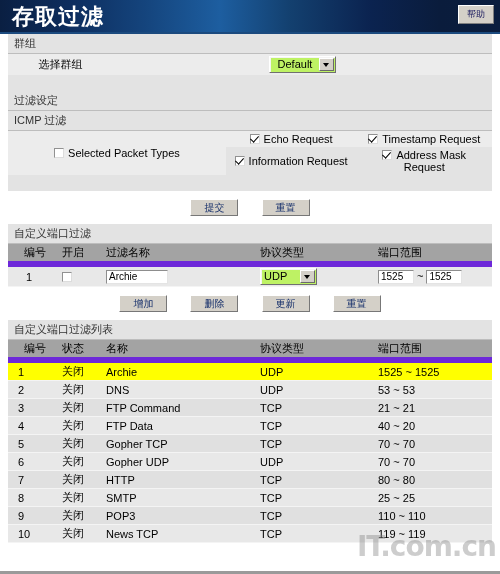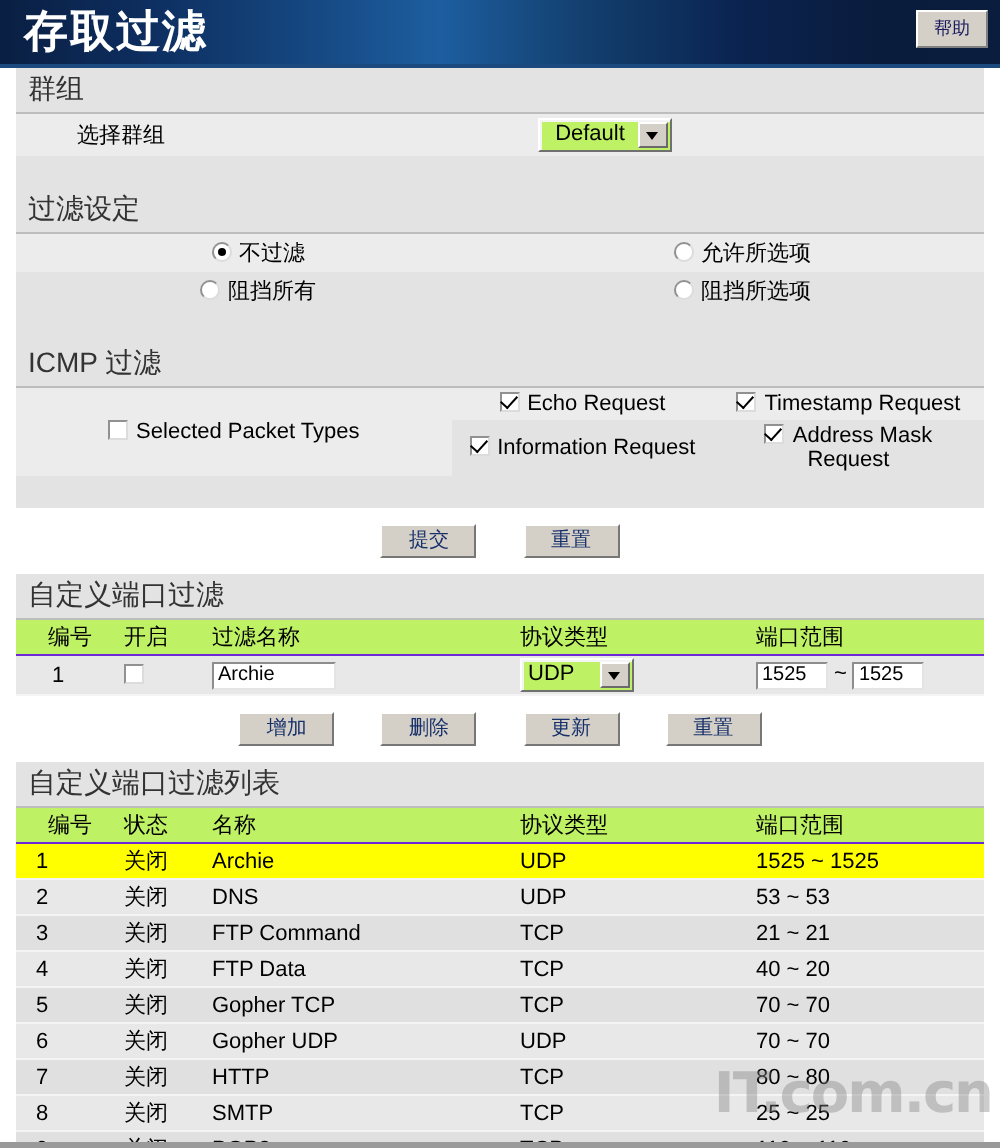--- a/index.html
+++ b/index.html
@@ -61,21 +61,21 @@
     cursor: pointer;
   }
 
   
   .wrap { padding: 0 8px; }
 
   .sec-title {
     background: #e3e3e3;
     border-bottom: 1px solid #bdbdbd;
     padding: 2px 6px 2px 6px;
-    font-size: 14px;
+    font-size: 11px;
     color: #333333;
     font-weight: normal;
   }
 
   table.grid {
     width: 100%;
     border-collapse: collapse;
     table-layout: fixed;
   }
   table.grid td, table.grid th {
@@ -212,22 +212,22 @@
     font-size: 11px;
     font-weight: normal;
     text-align: left;
     padding: 1px 6px;
     height: 15px;
     box-sizing: border-box;
     white-space: nowrap;
     overflow: hidden;
   }
   table.list thead th {
-    background: #bef264;
-    border-bottom: 1px solid #6d28d9;
+    background: #a3a3a3;
+    border-bottom: 6px solid #6d28d9;
   }
   table.list tbody tr { background: #e0e0e0; }
   table.list tbody tr.alt { background: #e8e8e8; }
   table.list tbody tr.hl { background: #ffff00; }
   table.list tbody td { border-bottom: 1px solid #f4f4f4; }
   .c-id  { width: 48px; text-align: left !important; padding-left: 10px !important; }
   .c-st  { width: 44px; }
   .c-nm  { width: auto; }
   .c-pr  { width: 118px; }
   .c-rg  { width: 120px; }
@@ -278,43 +278,20 @@
         </span>
       </td>
     </tr>
     <tr>
           <td class="spacer" colspan="2"></td>
         </tr>
   </tbody>
     </table>
 
   <div class="sec-title">过滤设定</div>
-  <table class="grid">
-    <tbody>
-        <tr class="rowA">
-      <td style="width:50%;">
-        <span class="radio on"></span><span class="optlabel">不过滤</span>
-      </td>
-      <td>
-        <span class="radio"></span><span class="optlabel">允许所选项</span>
-      </td>
-    </tr>
-    <tr class="rowB">
-      <td>
-        <span class="radio"></span><span class="optlabel">阻挡所有</span>
-      </td>
-      <td>
-        <span class="radio"></span><span class="optlabel">阻挡所选项</span>
-      </td>
-    </tr>
-    <tr>
-          <td class="spacer" colspan="2"></td>
-        </tr>
-  </tbody>
-    </table>
 
   <div class="sec-title">ICMP 过滤</div>
   <table class="grid">
     <tbody>
         <tr class="rowA">
       <td style="width:45%;" rowspan="2">
         <span class="chk"></span><span class="optlabel">Selected Packet Types</span>
       </td>
       <td style="width:27%;">
         <span class="chk on"></span><span class="optlabel">Echo Request</span>

